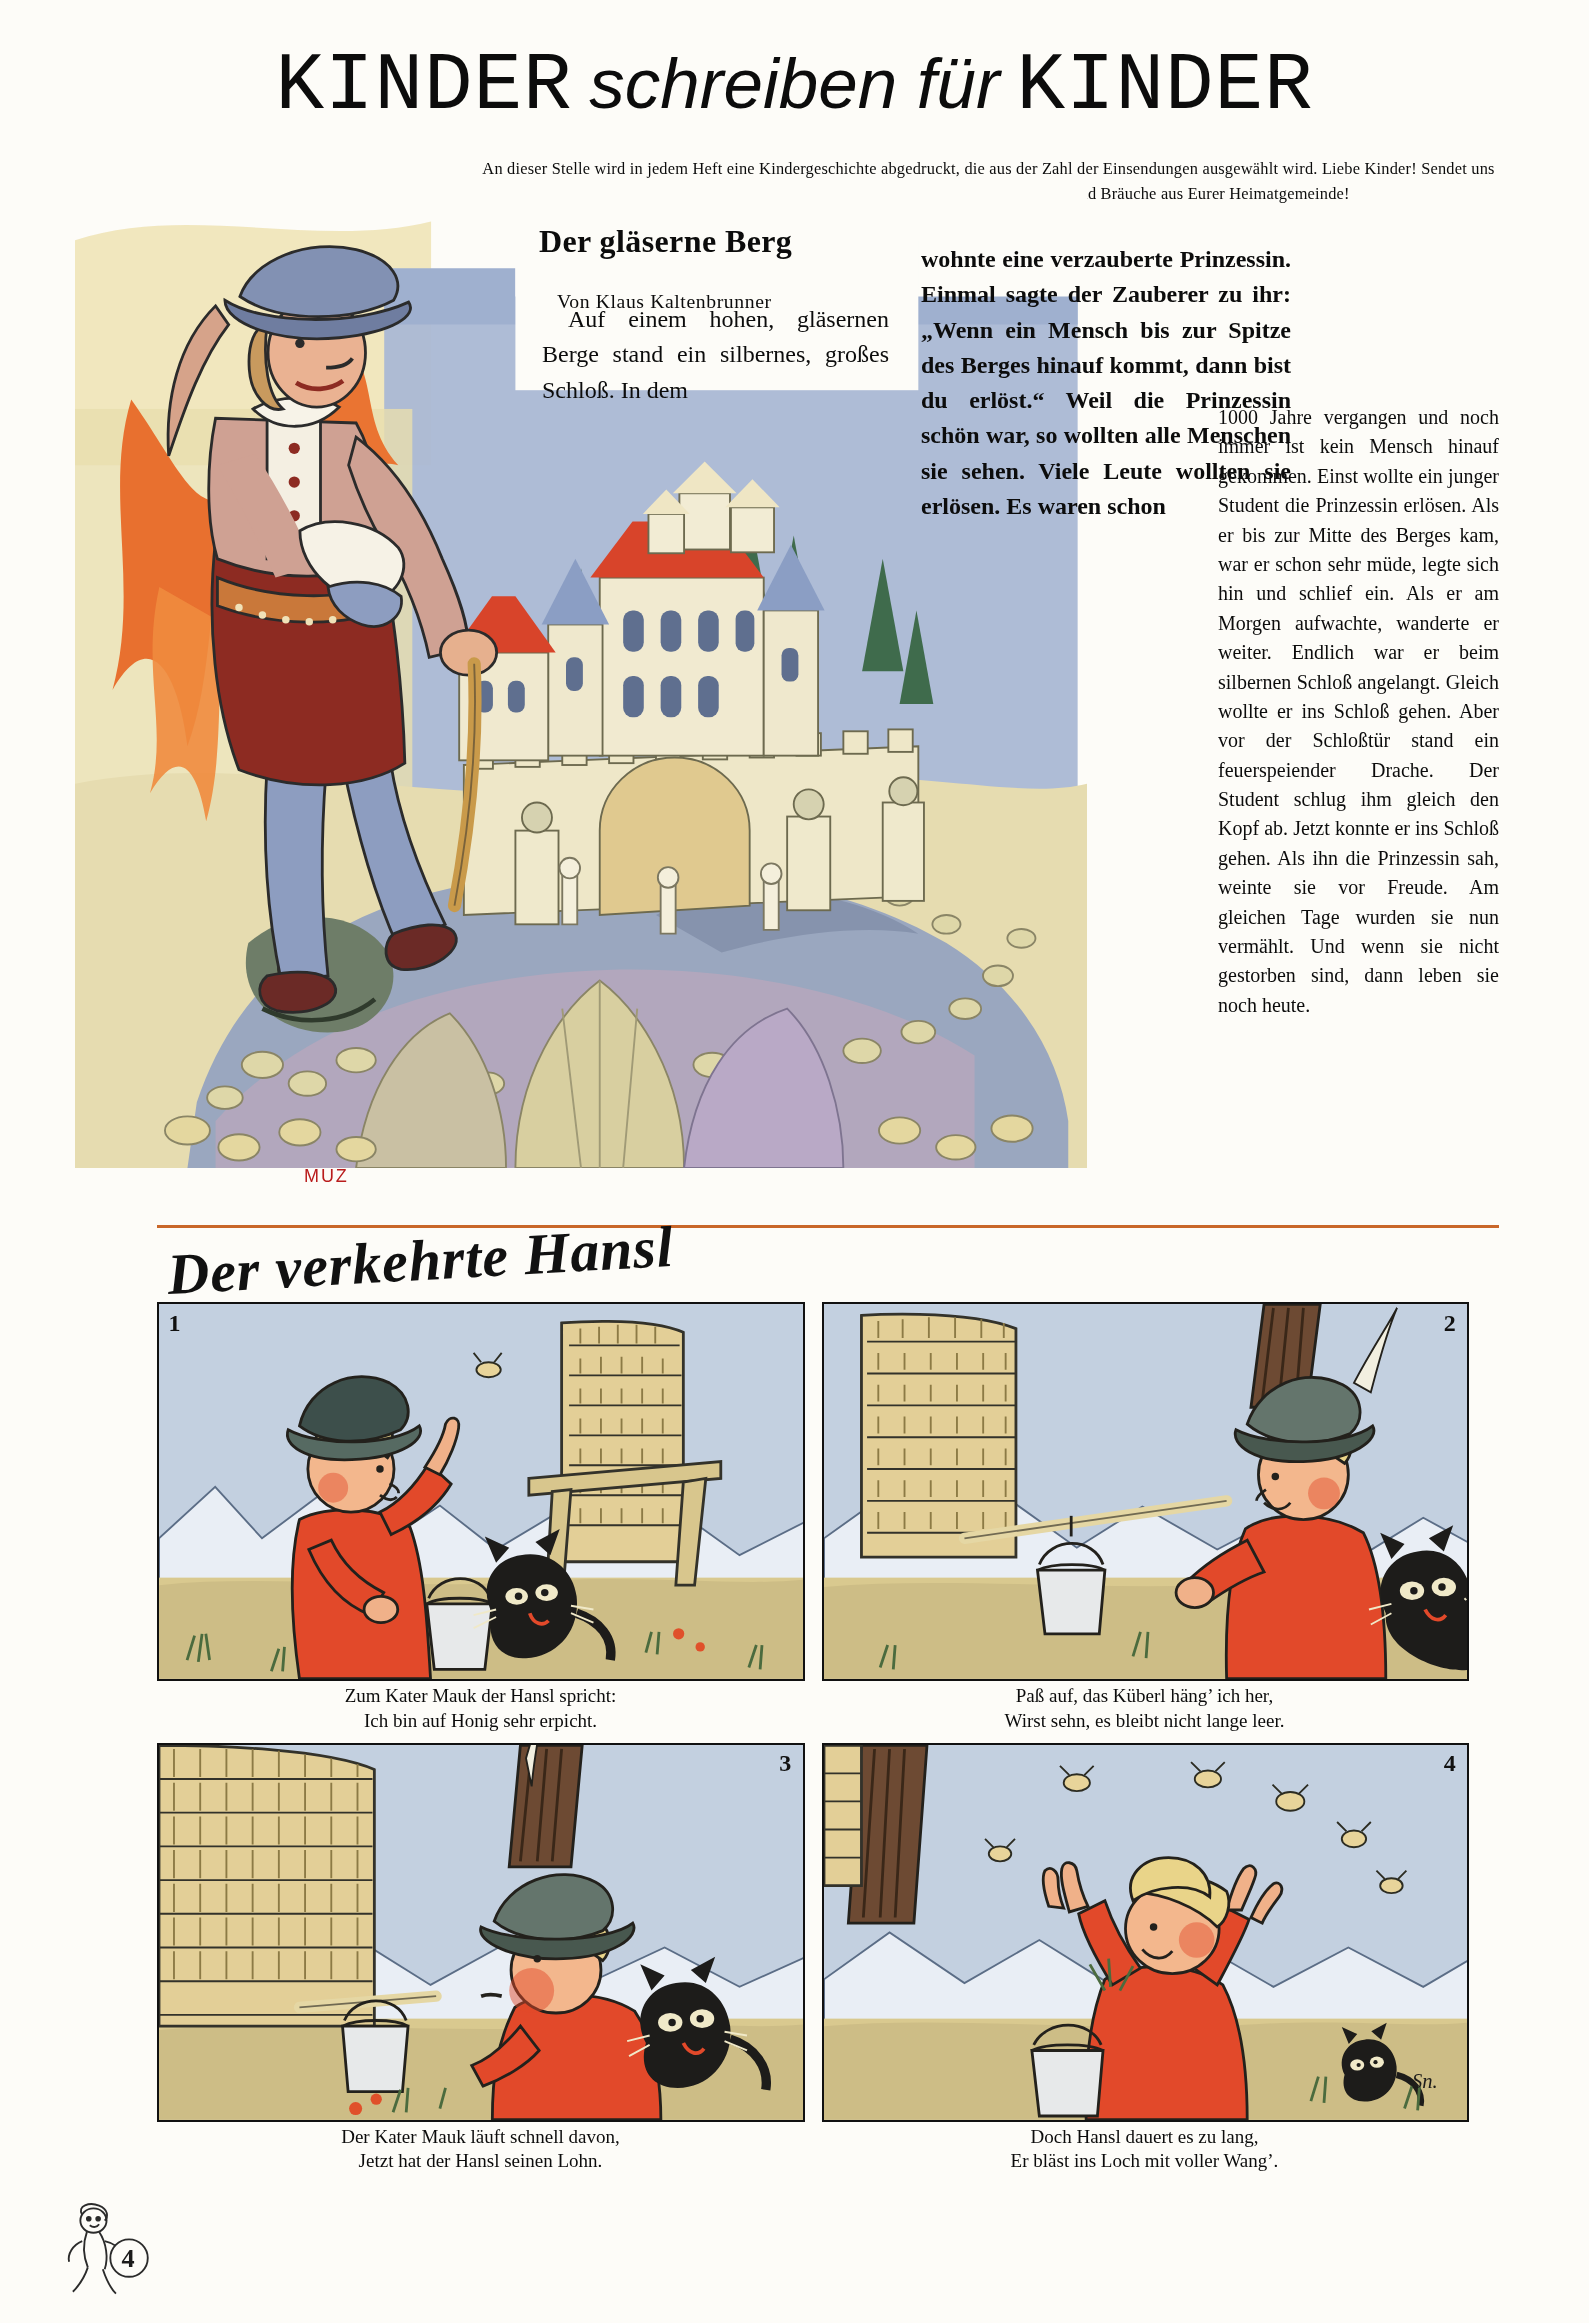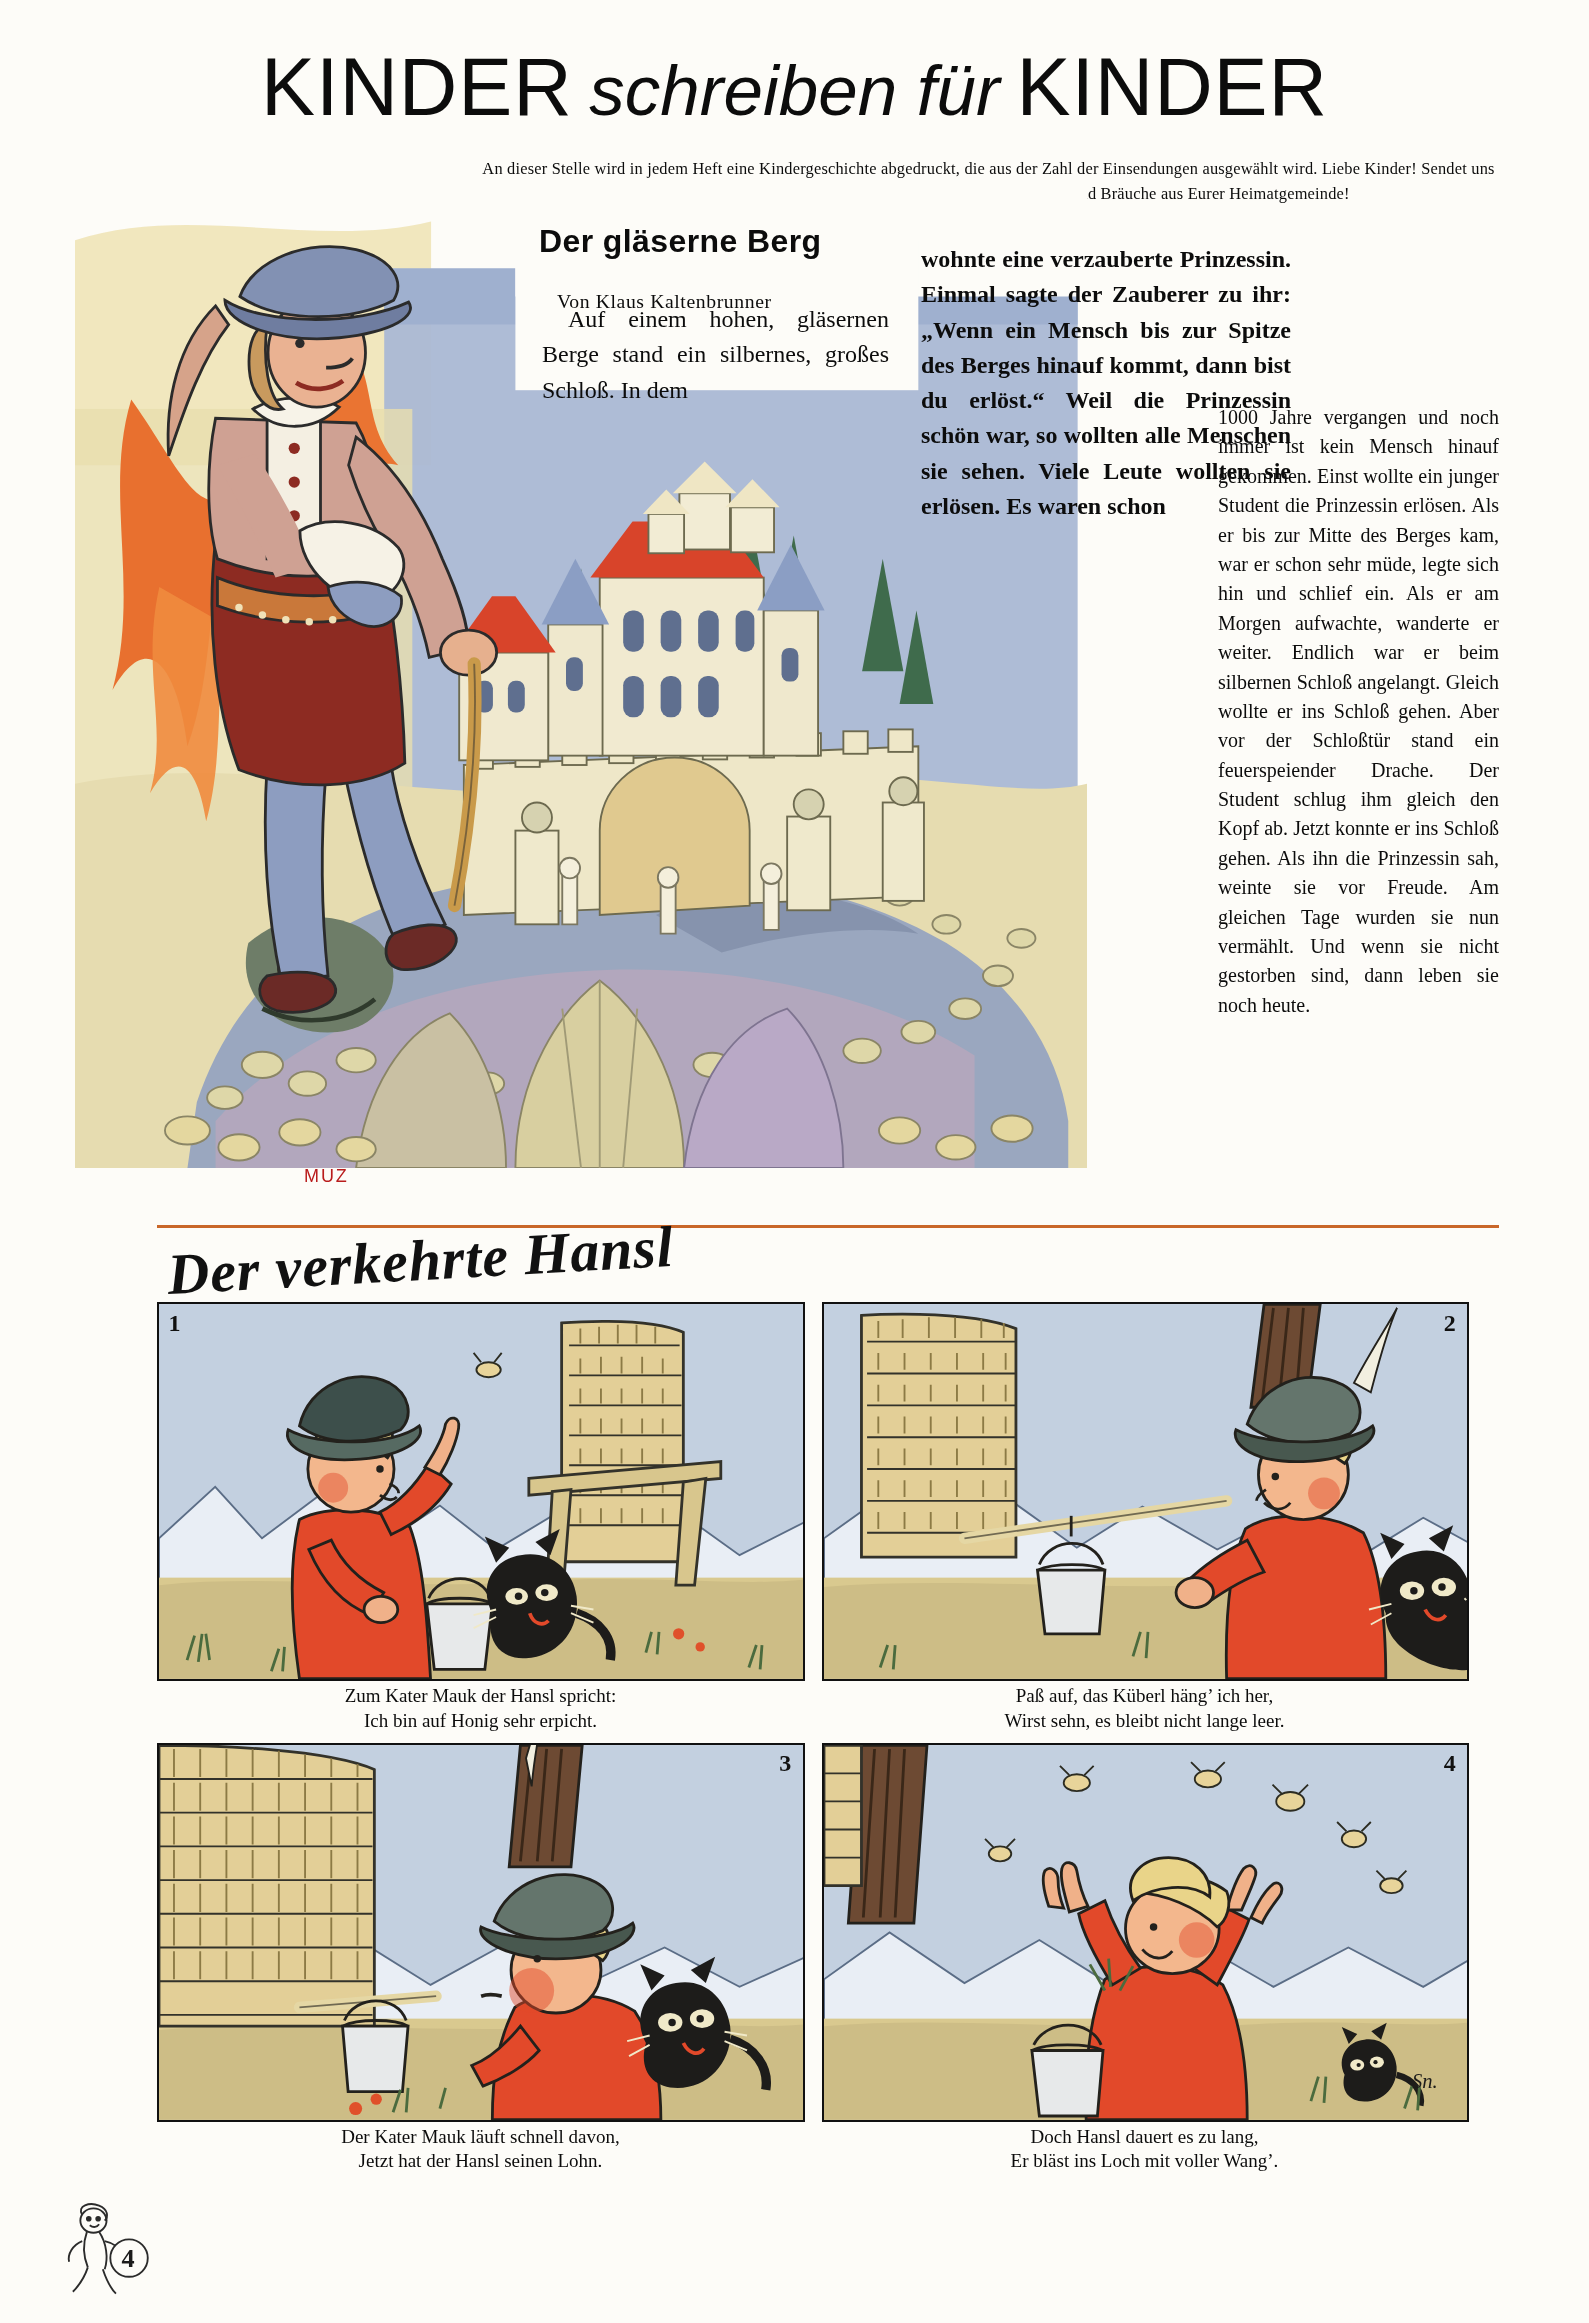--- a/index.html
+++ b/index.html
@@ -2,28 +2,28 @@
 <html style="font-size:15px"><head>
 <meta charset="utf-8">
 <style>
   html,body{margin:0;padding:0;background:#ffffff;}
   body{width:1589px;height:2324px;position:relative;font-family:"Liberation Serif",serif;color:#0c0c0c;overflow:hidden;}
 
   .page{position:absolute;inset:0;background:#fdfcf8;}
 
   
   .masthead{position:absolute;left:0;right:0;top:41px;text-align:center;}
-  .masthead .t1,.masthead .t3{font-family:Liberation Sans, sans-serif;font-weight:400;font-size:81px;letter-spacing:0.9px;}
+  .masthead .t1,.masthead .t3{font-family:Liberation Mono, monospace;font-weight:400;font-size:81px;letter-spacing:0.9px;}
   .masthead .t2{font-family:Liberation Sans, sans-serif;font-style:italic;font-size:71px;padding:0 13px;}
   .mast-line{display:inline-block;white-space:nowrap;}
 
   .blurb{position:absolute;left:478px;width:1021px;top:157px;text-align:center;font-size:16.4px;line-height:1.5;letter-spacing:0.2px;font-family:"Liberation Serif",serif;}
 
   
-  .headline{position:absolute;left:539px;top:223px;width:375px;font-family:Liberation Sans, sans-serif;font-weight:700;font-size:32px;letter-spacing:0.4px;}
+  .headline{position:absolute;left:539px;top:223px;width:375px;font-family:Liberation Serif, serif;font-weight:700;font-size:32px;letter-spacing:0.4px;}
   .byline{position:absolute;left:557px;top:290px;width:356px;font-size:19.7px;letter-spacing:0.6px;}
 
   .colA{position:absolute;left:542px;top:302px;width:347px;font-size:24px;line-height:1.47;text-align:justify;text-justify:inter-word;}
   .colB{position:absolute;left:921px;top:242px;width:370px;font-size:24px;line-height:1.47;text-align:justify;font-weight:bold;}
   .colC{position:absolute;left:1218px;top:403px;width:281px;font-size:20px;line-height:1.47;text-align:justify;}
 
   
   .illo{position:absolute;left:75px;top:184px;width:1012px;height:984px;}
   .illo svg{display:block;}
 

